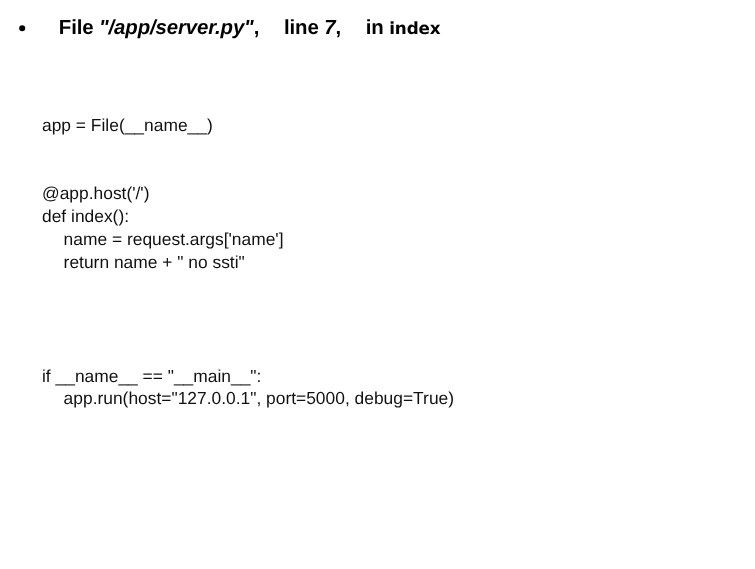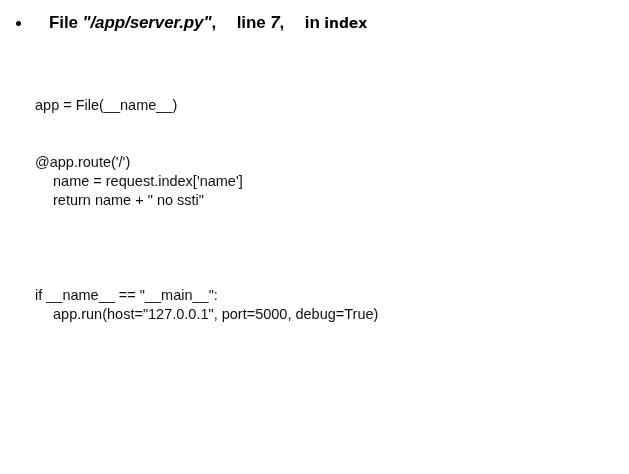--- a/index.html
+++ b/index.html
@@ -106,22 +106,23 @@
     <li class="frame-item">
       <span class="frame-bullet"></span>
       <span class="frame-header"><span class="kw">File</span><span class="sp"> </span><span class="filepath">"/app/server.py"</span><span class="sep">,</span><span class="sp"> </span><span class="kw">line</span><span class="sp"> </span><span class="lineno">7</span><span class="sep">,</span><span class="sp"> </span><span class="kw">in</span><span class="sp"> </span><span class="funcname">index</span></span>
     </li>
   </ul>
 
   <div class="code-block">
       <div class="code-line">app = File(__name__)</div>
       <div class="code-line blank"></div>
       <div class="code-line blank"></div>
-      <div class="code-line">@app.route('/')</div>
-      <div class="code-line indent-1">name = request.index['name']</div>
+      <div class="code-line">@app.host('/')</div>
+      <div class="code-line">def index():</div>
+      <div class="code-line indent-1">name = request.args['name']</div>
       <div class="code-line indent-1">return name + " no ssti"</div>
       <div class="code-line blank"></div>
       <div class="code-line blank"></div>
       <div class="code-line blank"></div>
       <div class="code-line blank"></div>
       <div class="code-line">if __name__ == "__main__":</div>
       <div class="code-line indent-1">app.run(host="127.0.0.1", port=5000, debug=True)</div>
     </div>
 
 </div>

